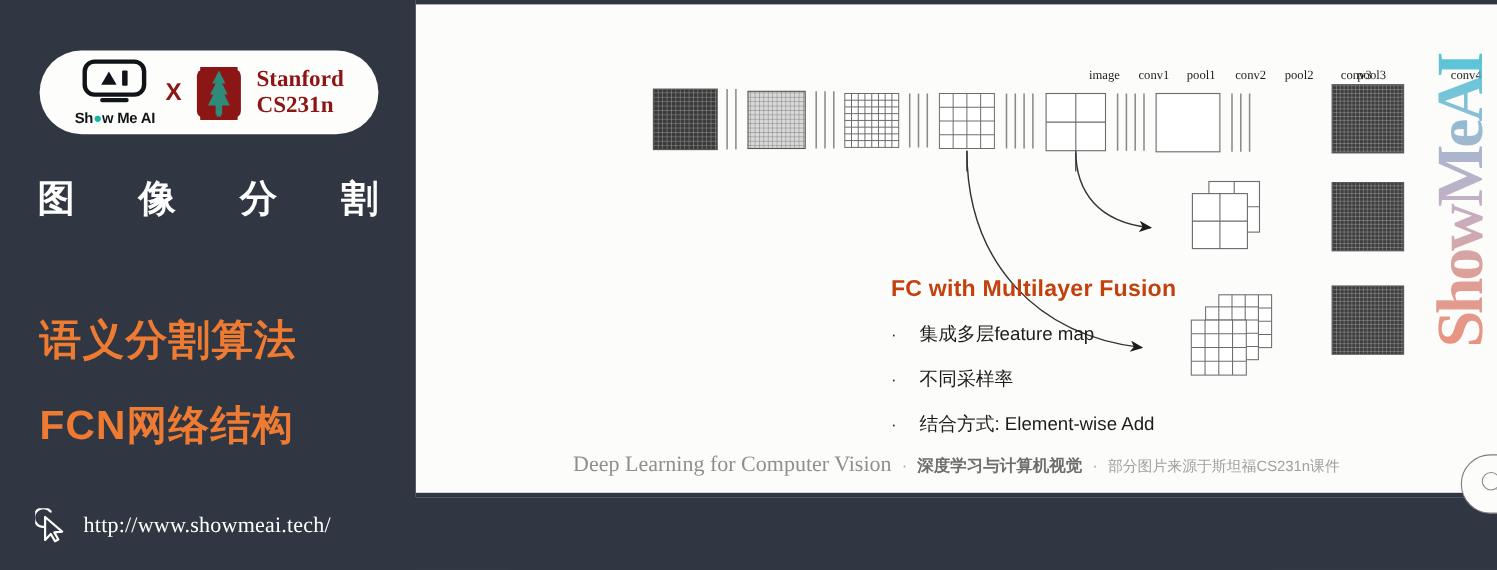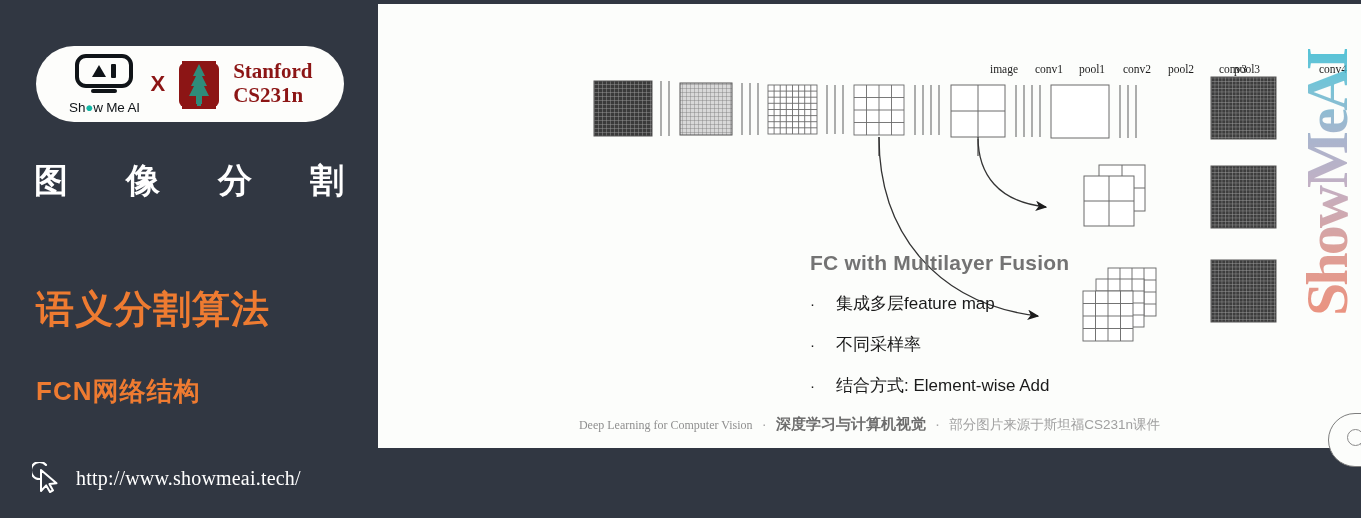--- a/index.html
+++ b/index.html
@@ -17,35 +17,35 @@
     display:flex; align-items:center; justify-content:center; gap:9px;
   }
   .sma-logo { display:flex; flex-direction:column; align-items:center; width:74px; }
   .sma-mark { width:58px; height:34px; border:4px solid #101418; border-radius:11px;
               display:flex; align-items:center; justify-content:center; gap:5px; position:relative; }
   .sma-caret { width:0;height:0; border-left:7px solid transparent; border-right:7px solid transparent;
                border-bottom:12px solid #101418; }
   .sma-bar { width:5px; height:14px; background:#101418; border-radius:1px; }
   .sma-stand { position:absolute; bottom:-9px; left:50%; transform:translateX(-50%);
                width:26px; height:4px; background:#101418; border-radius:2px; }
-  .sma-text { font-size:13.5px; font-weight:normal; color:#101418; margin-top:12px; letter-spacing:-.2px;
+  .sma-text { font-size:13.5px; font-weight:bold; color:#101418; margin-top:12px; letter-spacing:-.2px;
               white-space:nowrap; }
   .sma-text .dot { color:#14b8a6; }
   .badge-x { font-size:22px; font-weight:bold; color:#8c1515; font-family:"Liberation Sans",sans-serif; }
   .stanford-mark { width:50px; height:54px; position:relative; flex:0 0 50px; }
   .stanford-text { display:flex; flex-direction:column; line-height:1.12; }
   .stanford-text span { font-family:"Liberation Serif", serif; font-size:21px; font-weight:bold; color:#8c1515; }
 
   .sb-title { position:absolute; left:34px; top:158px; width:310px;
               color:#ffffff; font-size:34px; font-weight:bold; display:flex;
               justify-content:space-between; letter-spacing:0; }
   .sb-sub1 { position:absolute; left:36px; top:284px; color:#ee7b31;
              font-size:38px; font-weight:bold; letter-spacing:1px; }
   .sb-sub2 { position:absolute; left:36px; top:362px; color:#ee7b31;
-             font-size:26px; font-weight:bold; letter-spacing:1px;margin-top:12px; }
+             font-size:37px; font-weight:bold; letter-spacing:1px; }
 
   .sb-url-row { position:absolute; left:32px; top:462px; display:flex; align-items:center; gap:14px; }
   .cursor-ic { width:30px; height:32px; }
   .sb-url { color:#ffffff; font-size:20px; font-family:"Liberation Serif", serif; letter-spacing:.2px;text-align:center; }
 
   
   .content { position:relative; flex:1 1 auto; height:452px; background:#fcfdfb;
              border-top:4px solid #313742; border-bottom:4px solid #313742;padding-left:20px; }
 
   
@@ -58,39 +58,39 @@
                font-family:"Liberation Serif", serif; font-weight:bold; font-size:60px;
                writing-mode:vertical-rl; text-orientation:mixed;
                letter-spacing:-3px; opacity:.85;
                background:linear-gradient(to bottom,#e8806a 0%, #d98f86 22%, #b9a3bb 45%, #9aa9c6 62%, #56bcd2 82%, #23b6cf 100%);
                -webkit-background-clip:text; background-clip:text; color:transparent;
                transform:scaleY(-1) scaleX(-1);
                pointer-events:none; }
 
   
   .body-title { position:absolute; left:432px; top:247px; font-size:21px; font-weight:bold;
-                color:#737373; letter-spacing:.2px; }
+                color:#c2410c; letter-spacing:.2px; }
   .bullets { position:absolute; left:432px; top:288px; }
   .bullet { display:flex; align-items:baseline; margin-bottom:18px; font-size:17px; color:#1b1b1b; }
   .bullet .bdot { width:26px; flex:0 0 26px; text-align:left; font-size:15px; }
 
   
   .searchbox { position:absolute; left:950px; top:409px; width:393px; height:54px;
                border:1.6px solid #7d7d7d; border-radius:27px; display:flex;
                align-items:center; padding-left:18px; gap:8px; background:#fcfdfb; }
   .mag { width:23px; height:23px; position:relative; flex:0 0 23px; }
   .mag i { position:absolute; left:0; top:0; width:17px; height:17px; border:1.7px solid #8a8a8a;
            border-radius:50%; }
   .mag b { position:absolute; left:14px; top:14px; width:9px; height:1.8px; background:#8a8a8a;
            transform:rotate(45deg); transform-origin:left center; }
 
   
   .footer { position:absolute; left:0; bottom:14px; width:100%; text-align:center;
             font-size:15px; color:#9b9b9b; white-space:nowrap; }
-  .footer .en { font-family:"Liberation Serif", serif; font-size:12px; color:#8f8f8f; }
+  .footer .en { font-family:"Liberation Serif", serif; font-size:20px; color:#8f8f8f; }
   .footer .cn-b { font-weight:bold; color:#6d6d6d; }
   .footer .sep { color:#a8a8a8; margin:0 5px; }
   .footer .cn-s { font-size:13.5px; color:#a0a0a0; }
 </style>
 </head>
 <body>
 
 <div class="slide">
 
   <aside class="sidebar">

